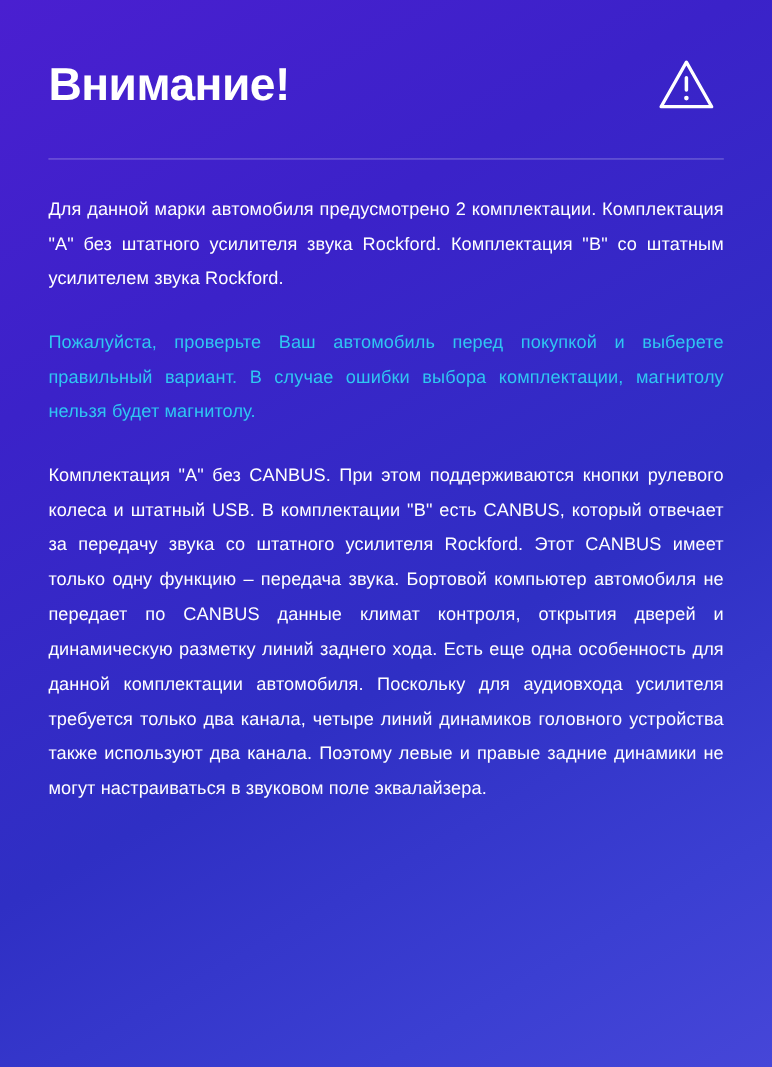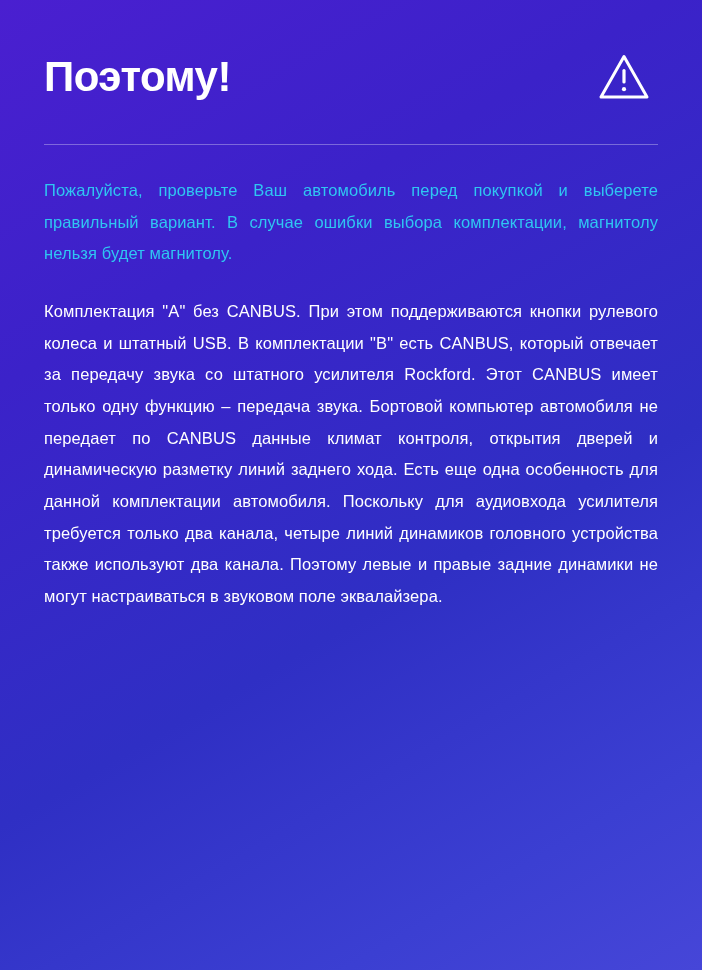--- a/index.html
+++ b/index.html
@@ -66,30 +66,31 @@
   p.para-last {
     margin-bottom: 0;
   }
 </style>
 </head>
 <body>
 
 <div class="page">
 
   <div class="header">
-    <h1 class="title">Поэтому!</h1>
+    <h1 class="title">Внимание!</h1>
     <span class="warn-icon">
       <svg viewBox="0 0 52 50" width="52" height="50" aria-hidden="true">
         <path d="M26 4.5 L49 45 L3 45 Z" fill="none" stroke="#ffffff" stroke-width="3" stroke-linejoin="round"></path>
         <rect x="24.4" y="17" width="3.2" height="14.5" rx="1.6" fill="#ffffff"></rect>
         <circle cx="26" cy="37.2" r="2.1" fill="#ffffff"></circle>
       </svg>
     </span>
   </div>
 
   <div class="divider"></div>
 
   <div class="body">
+    <p class="para-white">Для данной марки автомобиля предусмотрено 2 комплектации. Комплектация "A" без штатного усилителя звука Rockford. Комплектация "B" со штатным усилителем звука Rockford.</p>
     <p class="para-accent">Пожалуйста, проверьте Ваш автомобиль перед покупкой и выберете правильный вариант. В случае ошибки выбора комплектации, магнитолу нельзя будет магнитолу.</p>
     <p class="para-white para-last">Комплектация "A" без CANBUS. При этом поддерживаются кнопки рулевого колеса и штатный USB. В комплектации "B" есть CANBUS, который отвечает за передачу звука со штатного усилителя Rockford. Этот CANBUS имеет только одну функцию – передача звука. Бортовой компьютер автомобиля не передает по CANBUS данные климат контроля, открытия дверей и динамическую разметку линий заднего хода. Есть еще одна особенность для данной комплектации автомобиля. Поскольку для аудиовхода усилителя требуется только два канала, четыре линий динамиков головного устройства также используют два канала. Поэтому левые и правые задние динамики не могут настраиваться в звуковом поле эквалайзера.</p>
   </div>
 
 </div>
 
 </body></html>

